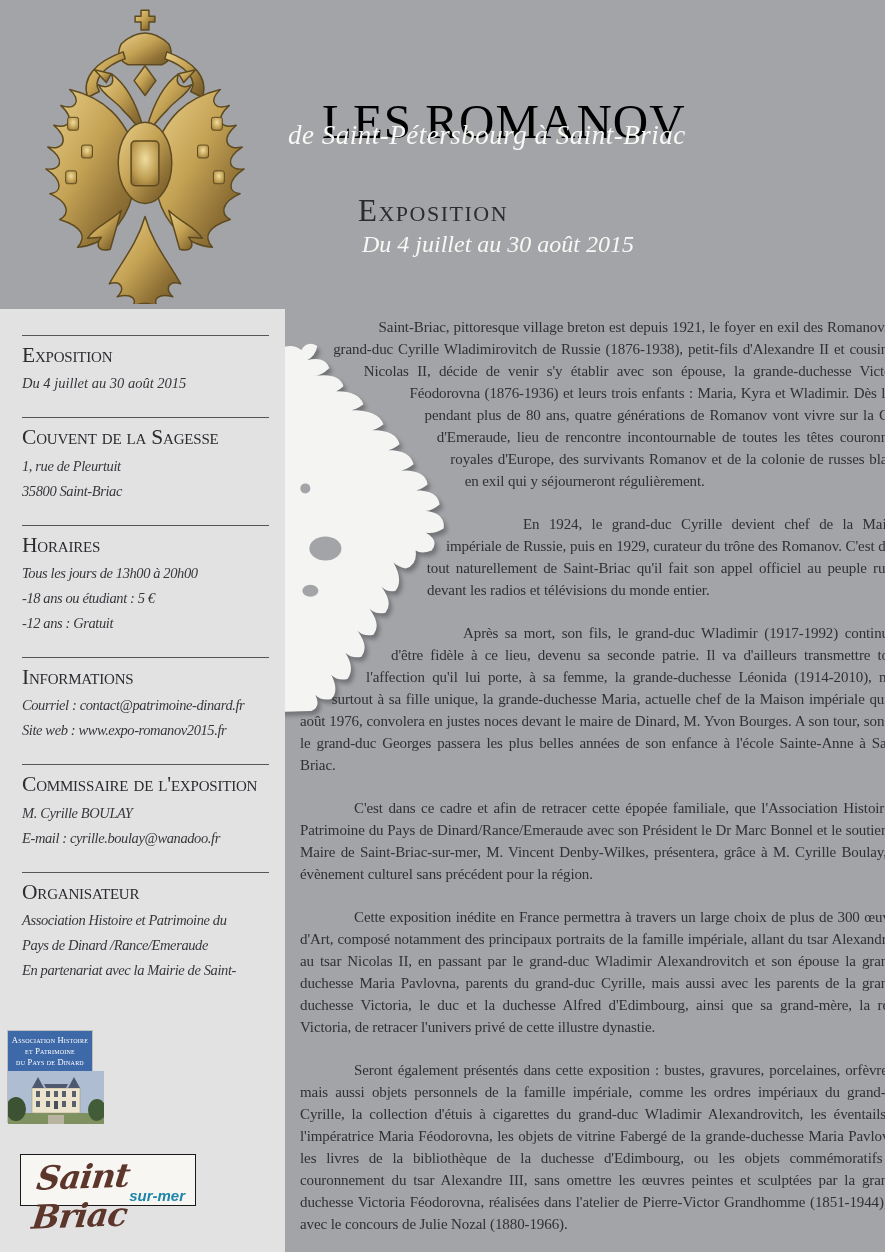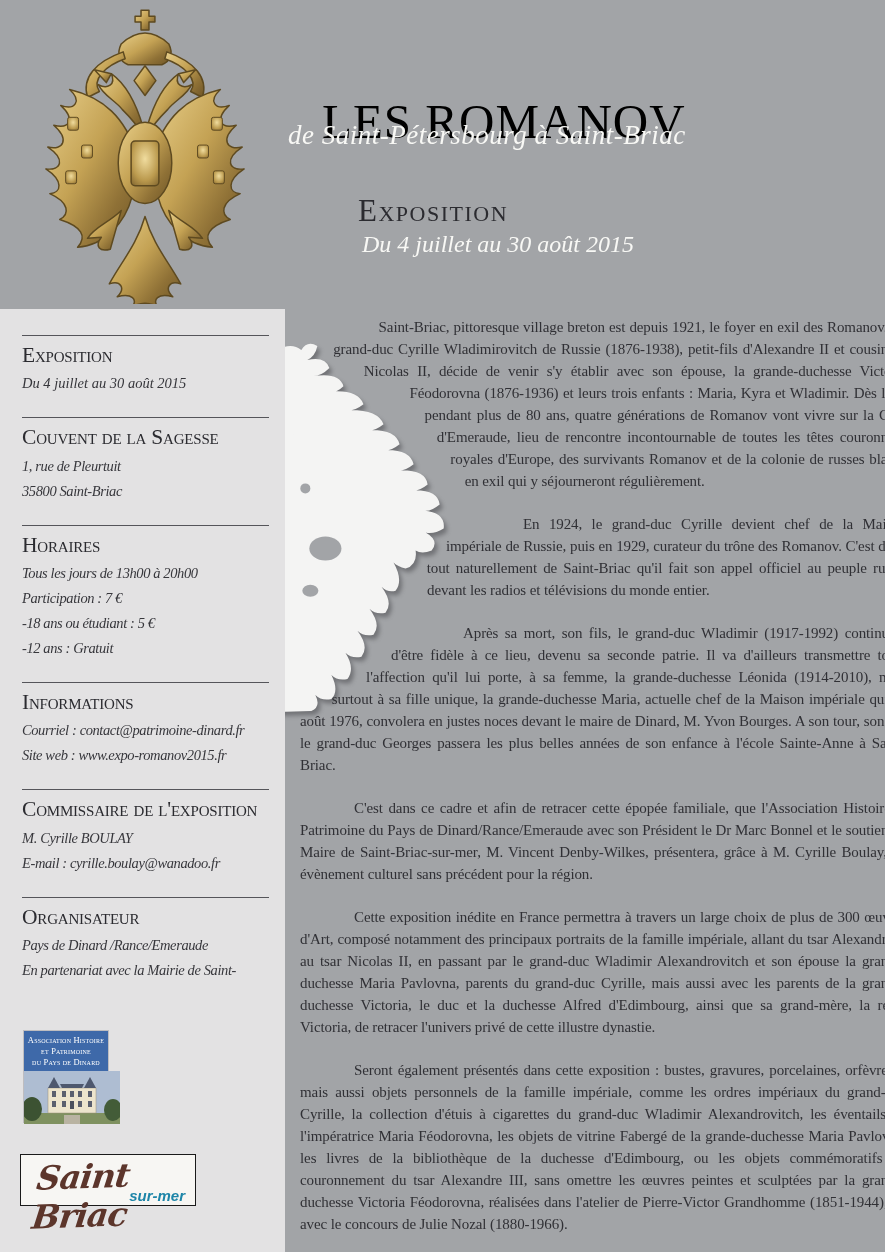--- a/index.html
+++ b/index.html
@@ -17,21 +17,21 @@
   .emblem{position:absolute;left:26px;top:6px;width:238px;height:298px;}
   
   .sidebar{position:absolute;left:0;top:309px;width:285px;height:943px;background:#e3e2e3;
            box-sizing:border-box;padding:26px 16px 0 22px;color:#35353a;}
   .sb-section{border-top:1px solid #55555a;padding-top:7px;margin-bottom:21px;}
   .sb-heading{margin:0 0 3px 0;font-weight:normal;font-variant:small-caps;font-size:21.5px;
               letter-spacing:-.2px;line-height:1.18;color:#2b2b30;}
   .s-line{font-size:14.5px;line-height:25px;letter-spacing:-.4px;white-space:nowrap;color:#37373c;font-style:italic;}
   .sec-0 .s-line{font-style:italic;letter-spacing:0;}
   
-  .assoc-logo{position:absolute;left:24px;top:722px;width:84px;height:91px;
+  .assoc-logo{position:absolute;left:8px;top:722px;width:84px;height:91px;
               box-shadow:0 0 0 1px rgba(120,120,125,.35);}
   .assoc-top{background:#3e69a9;color:#fff;text-align:center;font-variant:small-caps;
              font-size:8.5px;line-height:11px;padding:4px 1px 3px;letter-spacing:.2px;}
   .assoc-photo{display:block;width:96px;height:53px;}
   
   .sb-logo{position:absolute;left:20px;top:845px;width:174px;height:50px;background:#f7f6f3;
            border:1.5px solid #1a1a1a;}
   .sb-name{position:absolute;left:14px;top:1px;font-size:33px;font-style:italic;font-weight:bold;
            color:#5c352b;transform:skewX(-9deg) rotate(-2deg);letter-spacing:-1px;
            font-family:"DejaVu Serif",serif;}
@@ -129,36 +129,36 @@
       <div class="s-line">Du 4 juillet au 30 août 2015</div>
     </section>
     <section class="sb-section">
       <h2 class="sb-heading">Couvent de la Sagesse</h2>
       <div class="s-line">1, rue de Pleurtuit</div>
       <div class="s-line">35800 Saint-Briac</div>
     </section>
     <section class="sb-section">
       <h2 class="sb-heading">Horaires</h2>
       <div class="s-line">Tous les jours de 13h00 à 20h00</div>
-      <div class="s-line">Participation : 7 €</div>
       <div class="s-line">-18 ans ou étudiant : 5 €</div>
       <div class="s-line">-12 ans : Gratuit</div>
     </section>
     <section class="sb-section">
       <h2 class="sb-heading">Informations</h2>
       <div class="s-line">Courriel : contact@patrimoine-dinard.fr</div>
       <div class="s-line">Site web : www.expo-romanov2015.fr</div>
     </section>
     <section class="sb-section">
       <h2 class="sb-heading">Commissaire de l'exposition</h2>
       <div class="s-line">M. Cyrille BOULAY</div>
       <div class="s-line">E-mail : cyrille.boulay@wanadoo.fr</div>
     </section>
     <section class="sb-section">
       <h2 class="sb-heading">Organisateur</h2>
+      <div class="s-line">Association Histoire et Patrimoine du</div>
       <div class="s-line">Pays de Dinard /Rance/Emeraude</div>
       <div class="s-line">En partenariat avec la Mairie de Saint-</div>
     </section>
 
     <div class="assoc-logo">
       <div class="assoc-top">
         <div>Association Histoire</div>
         <div>et Patrimoine</div>
         <div>du Pays de Dinard</div>
       </div>

